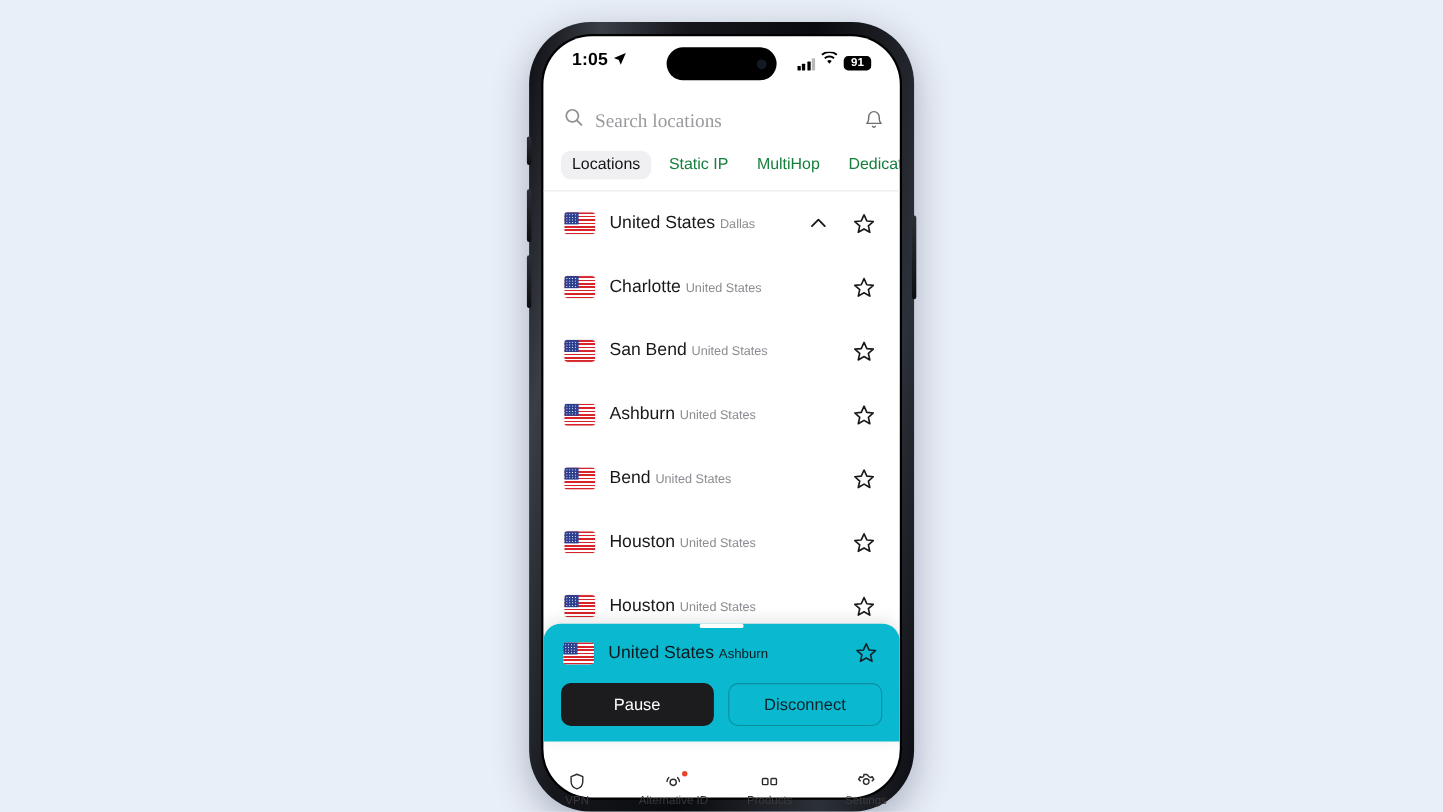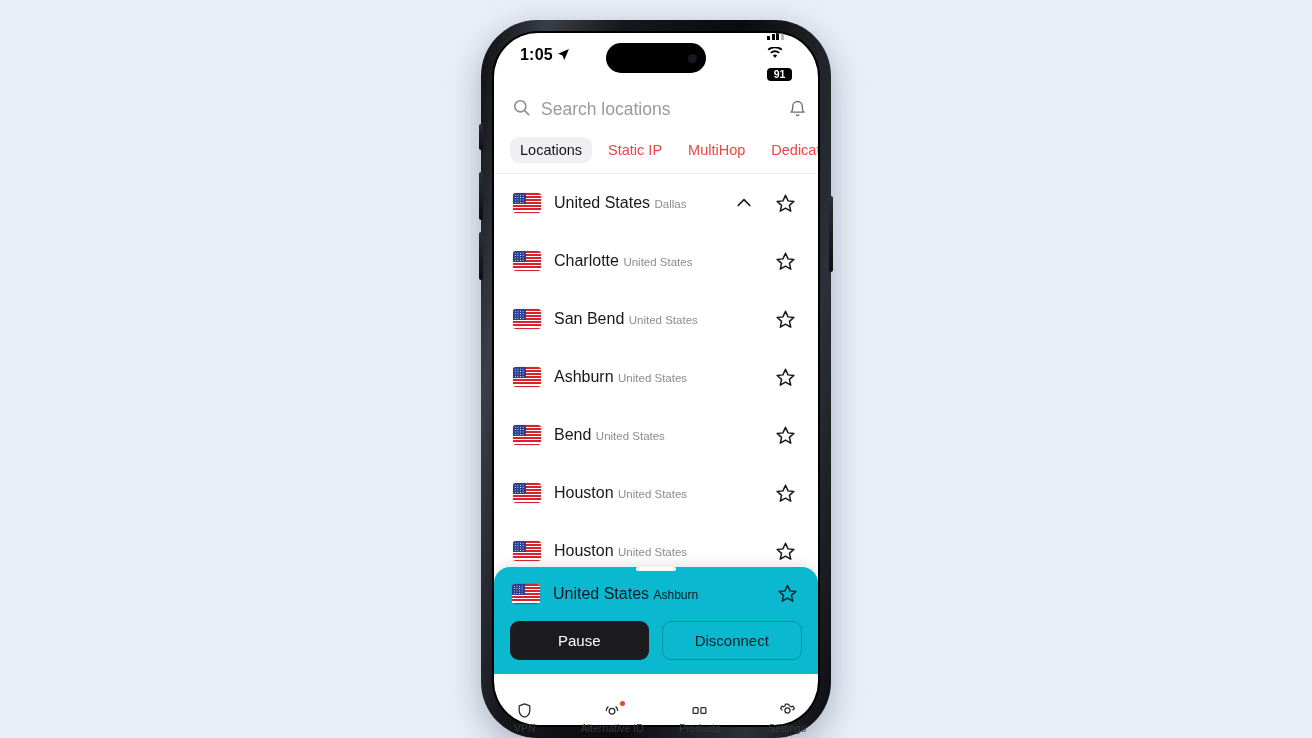--- a/index.html
+++ b/index.html
@@ -48,21 +48,21 @@
   
   .statusbar {
     position: relative;
     height: 44px;
     display: flex; align-items: center;
     padding: 0 26px;
     font-size: 16px; font-weight: bold; color: #000;
   }
   .sb-time { display: flex; align-items: center; gap: 4px; letter-spacing: .2px; }
   .loc-arrow { display: inline-block; transform: translateY(1px); }
-  .sb-right { margin-left: auto; display: flex; align-items: flex-start; gap: 5px; flex-direction: column; }
+  .sb-right { margin-left: auto; display: flex; align-items: flex-end; gap: 5px; }
   .cell-bars { display: flex; align-items: flex-end; gap: 1.5px; height: 11px; }
   .cell-bars i { width: 3px; background: #000; border-radius: .5px; display: block; }
   .cell-bars i:nth-child(1){height:4px;}
   .cell-bars i:nth-child(2){height:6px;}
   .cell-bars i:nth-child(3){height:8.5px;}
   .cell-bars i:nth-child(4){height:11px; background:#b9b9bd;}
   .batt {
     background: #000; color: #fff;
     font-size: 10.5px; font-weight: bold;
     border-radius: 4px;
@@ -85,36 +85,36 @@
   .searchrow {
     display: flex; align-items: center;
     height: 44px;
     padding: 0 18px 0 18px;
     margin-top: 10px;
   }
   .search-icon { flex: none; margin-right: 10px; }
   .search-input {
     flex: 1;
     border: none; outline: none; background: transparent;
-    font-family: Liberation Sans, sans-serif;
+    font-family: Liberation Serif, serif;
     font-size: 17.5px; color: #111;
     padding: 0;
   }
   .search-input::placeholder { color: #9a9a9e; }
   .vdivide { width: 1px; height: 26px; background: #e3e3e6; margin: 0 14px 0 6px; }
   .bell-btn { flex: none; background: none; border: none; cursor: pointer; padding: 2px; line-height: 0; }
 
   
   .tabs {
     display: flex; align-items: center;
     gap: 6px;
     padding: 6px 14px 10px 16px;
   }
   .tab {
-    font-size: 14.5px; color: #ef4444;
+    font-size: 14.5px; color: #15803d;
     padding: 5px 10px; border-radius: 9px;
     background: transparent; border: none;
     white-space: nowrap; cursor: pointer;
     font-family: "Liberation Sans", sans-serif;
   }
   .tab.active { background: #f0f0f2; color: #141416; }
 
   .hairline { height: 1px; background: #e9e9ec; margin: 0 0 0 0; }
 
   

